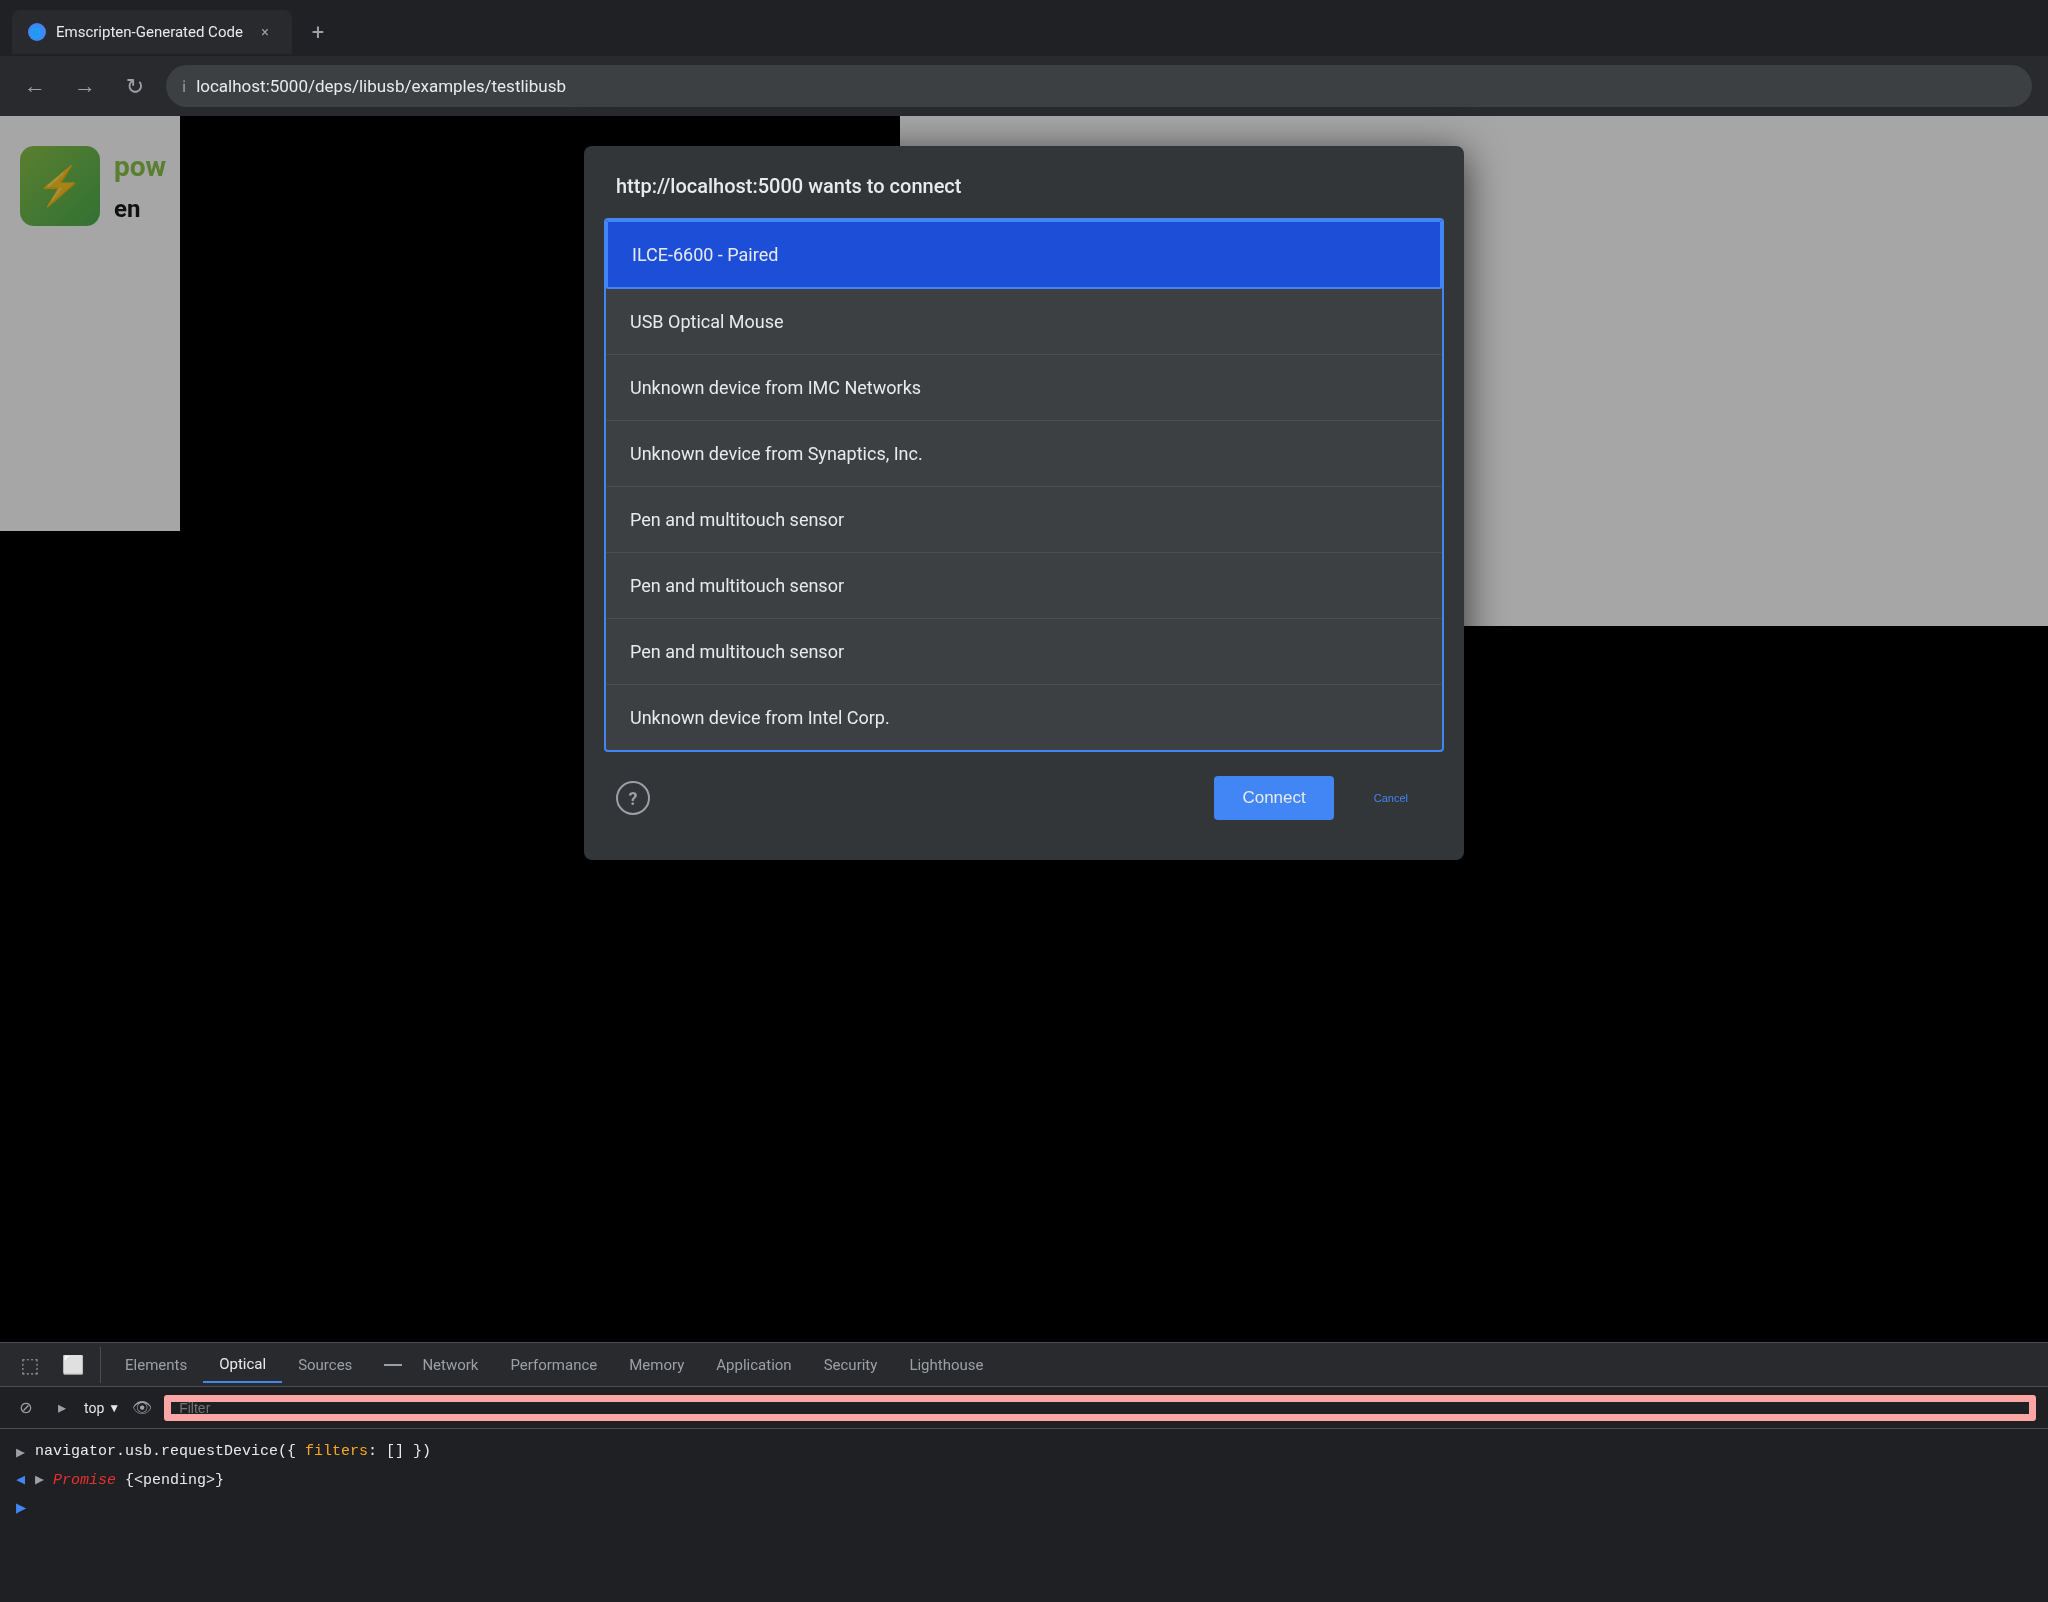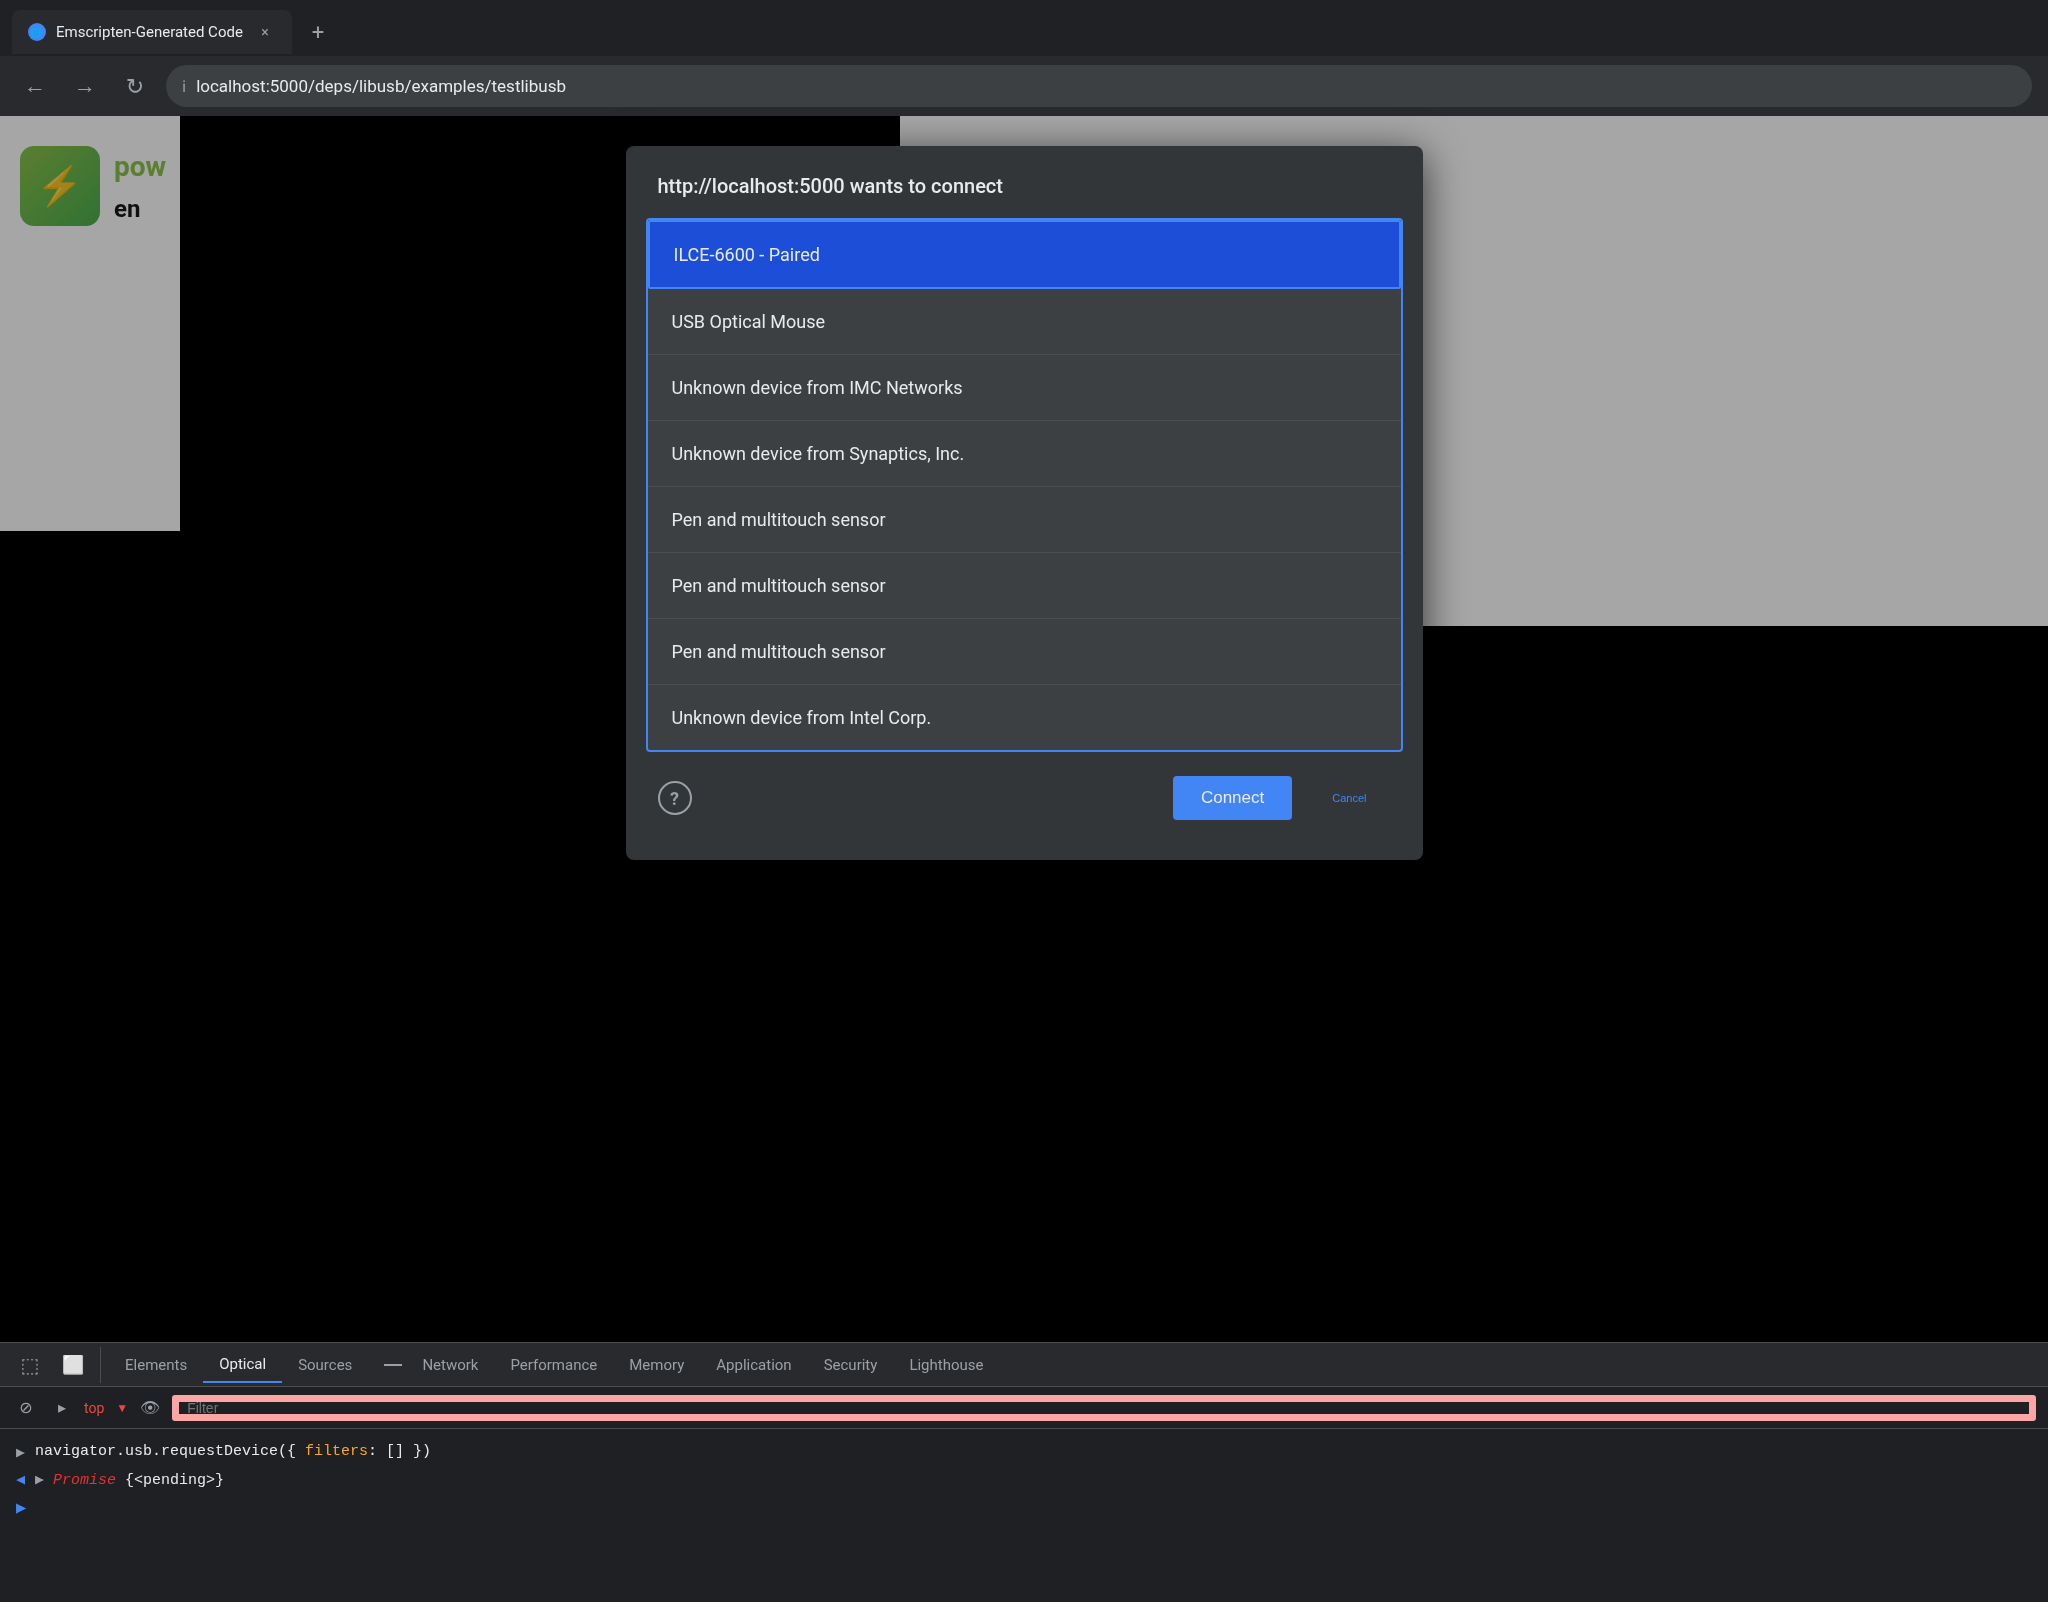--- a/index.html
+++ b/index.html
@@ -188,21 +188,21 @@
       align-items: flex-start;
       justify-content: center;
       padding-top: 30px;
       z-index: 100;
       background: rgba(0,0,0,0.35);
     }
 
     .dialog {
       background: #323639;
       border-radius: 8px;
-      width: 797px;
+      width: 880px;
       padding: 0 0 40px 0;
       box-shadow: 0 8px 40px rgba(0,0,0,0.7);
     }
 
     .dialog-header {
       padding: 28px 32px 20px 32px;
       color: #e8eaed;
       font-size: 20px;
       font-weight: 500;
     }
@@ -343,22 +343,22 @@
       align-items: center;
       justify-content: center;
       color: #9aa0a6;
       font-size: 16px;
       cursor: pointer;
     }
 
     .devtools-context-select {
       display: flex;
       align-items: center;
-      gap: 12px;
-      color: #ef4444;
+      gap: 4px;
+      color: #e5e5e5;
       font-size: 14px;
       cursor: pointer;
     }
 
     .devtools-eye-btn {
       width: 28px;
       height: 28px;
       display: flex;
       align-items: center;
       justify-content: center;

